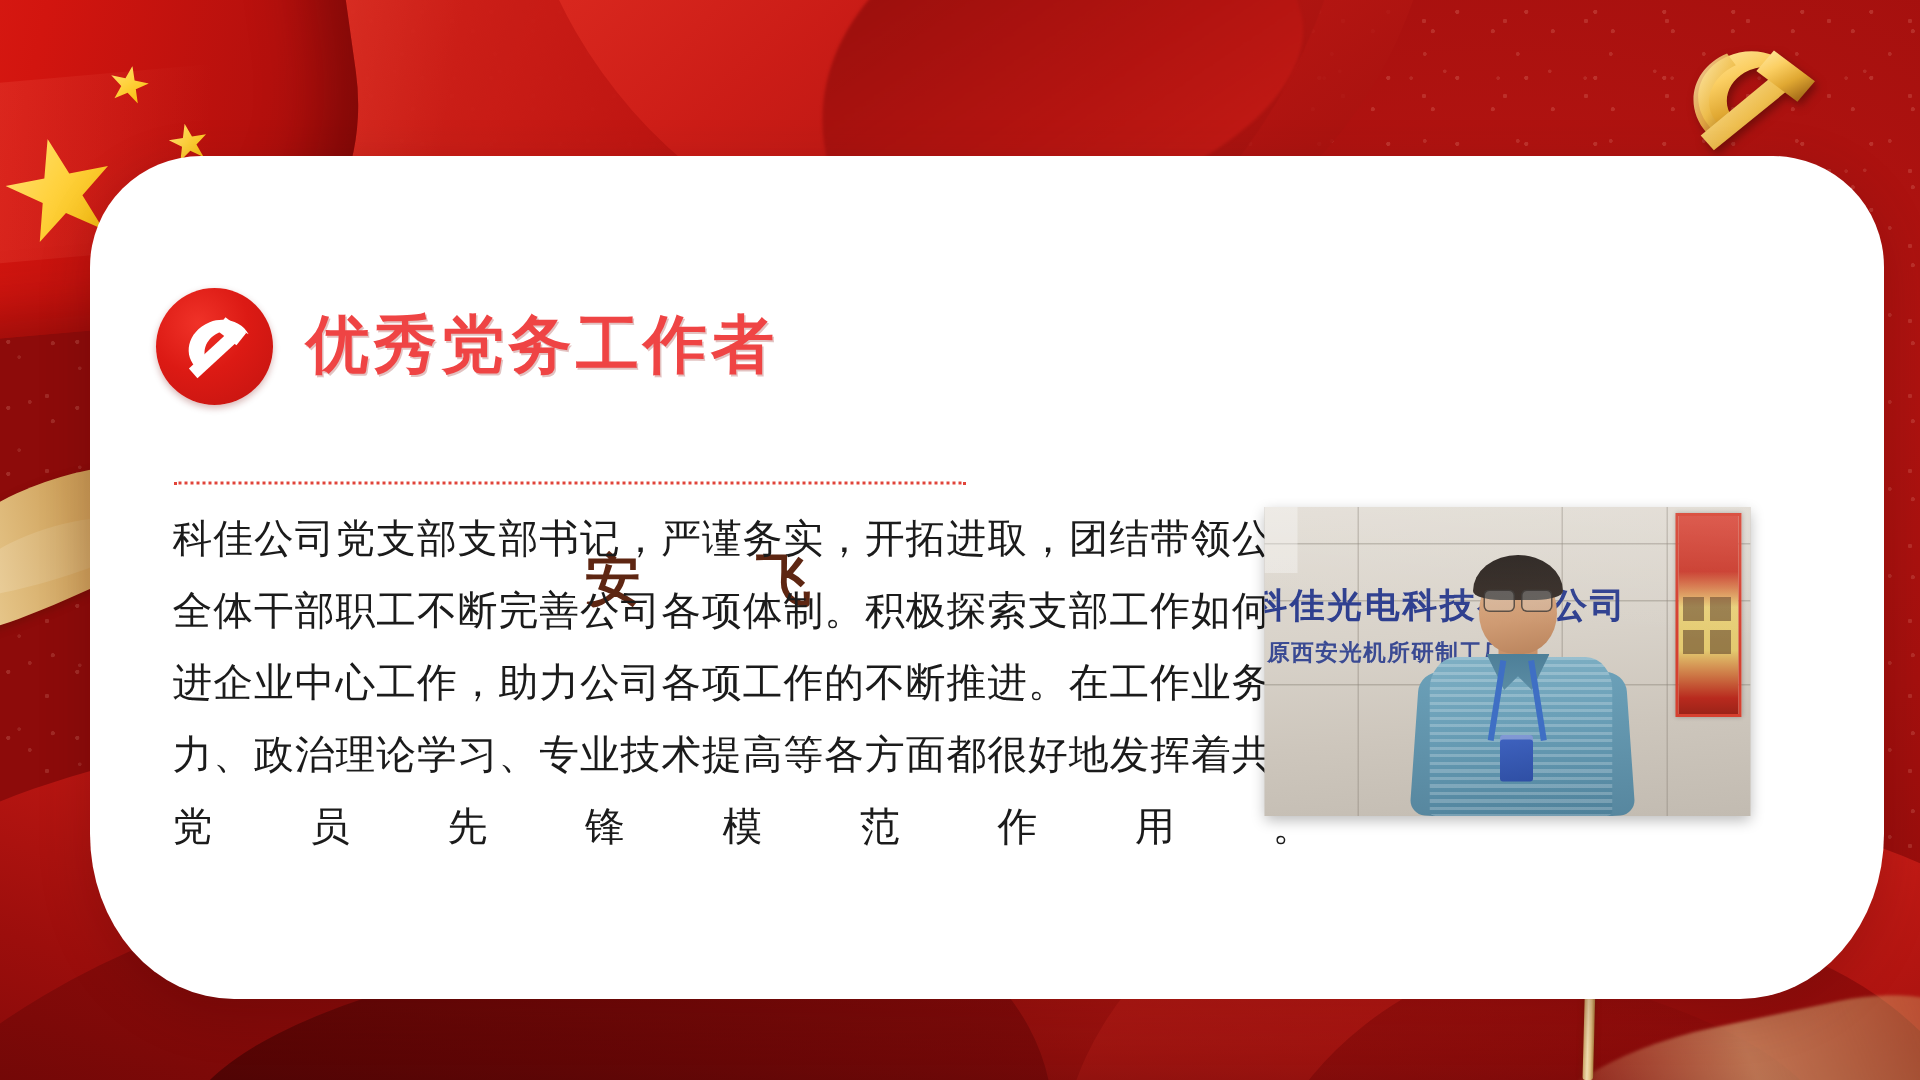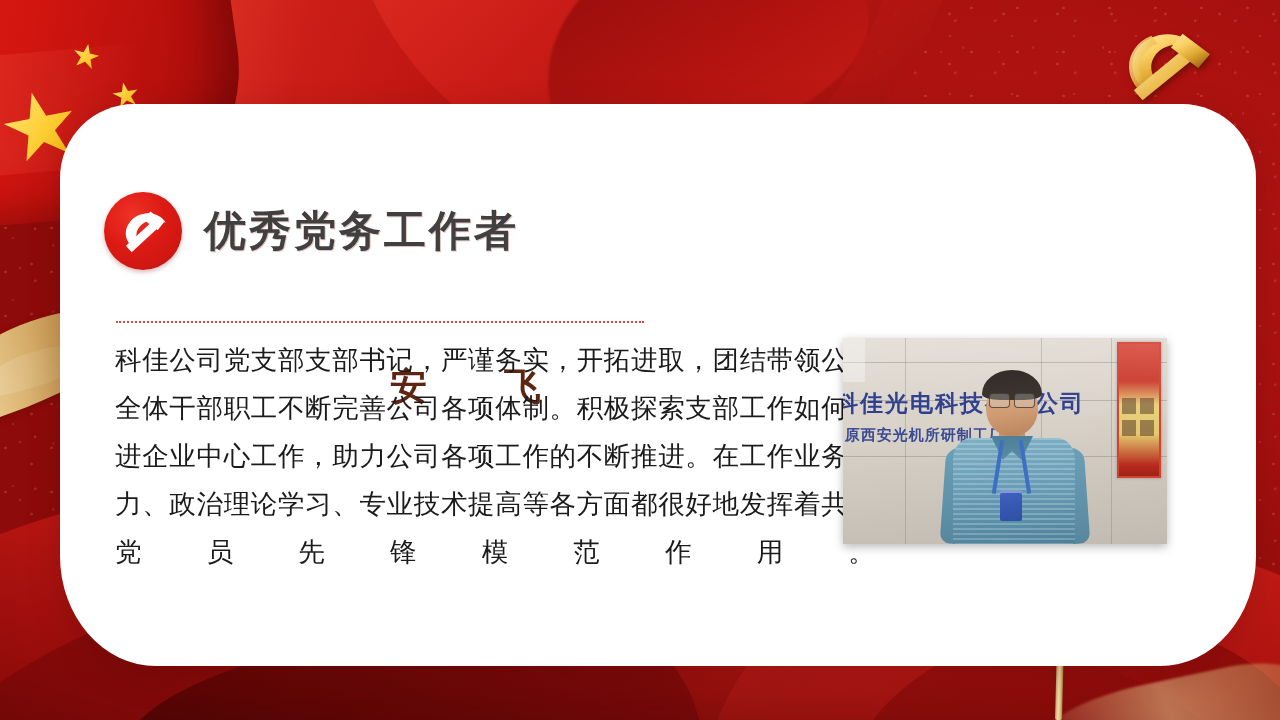--- a/index.html
+++ b/index.html
@@ -180,21 +180,21 @@
     width:78px;height:78px;border-radius:50%;
     background:radial-gradient(circle at 36% 30%,#f03228 0%,#dc1a14 45%,#c21410 100%);
     display:flex;align-items:center;justify-content:center;
     box-shadow:0 2px 5px rgba(120,10,5,.3);
     flex:0 0 auto;
   }
   .badge svg{width:52px;height:52px;display:block;}
   .title{
     font-family:"Liberation Serif","DejaVu Serif",serif;
     font-weight:700;font-size:42px;letter-spacing:3px;
-    color:#404040;
+    color:#ef4444;
     line-height:1;
     white-space:nowrap;
     text-shadow:1px 1px 0 rgba(140,10,6,.25);
   }
   .subname{
     position:absolute;left:330px;top:258px;
     font-family:"Liberation Serif","DejaVu Serif",serif;
     font-weight:700;font-size:37px;letter-spacing:20px;
     color:#5E2612;
     white-space:nowrap;

